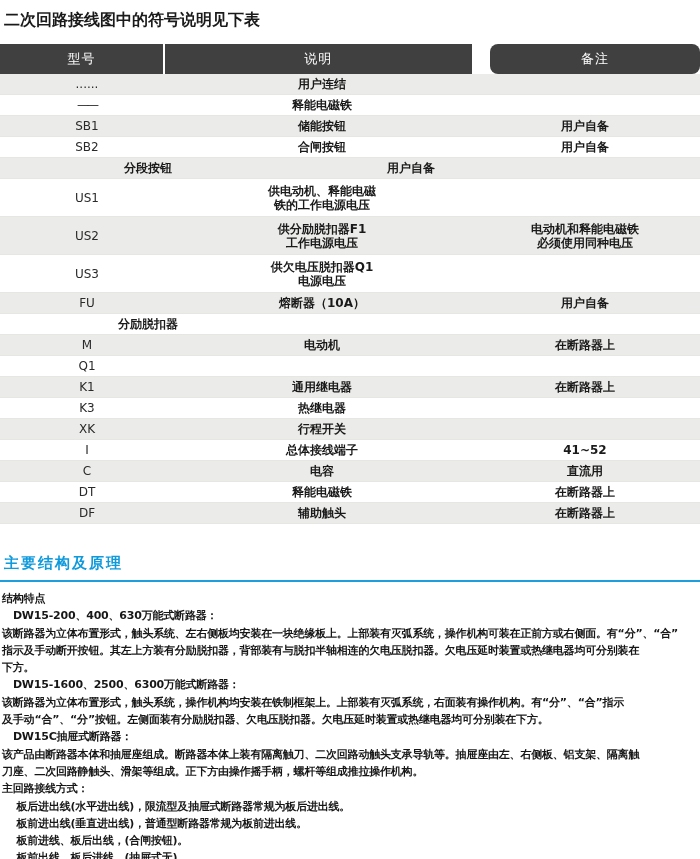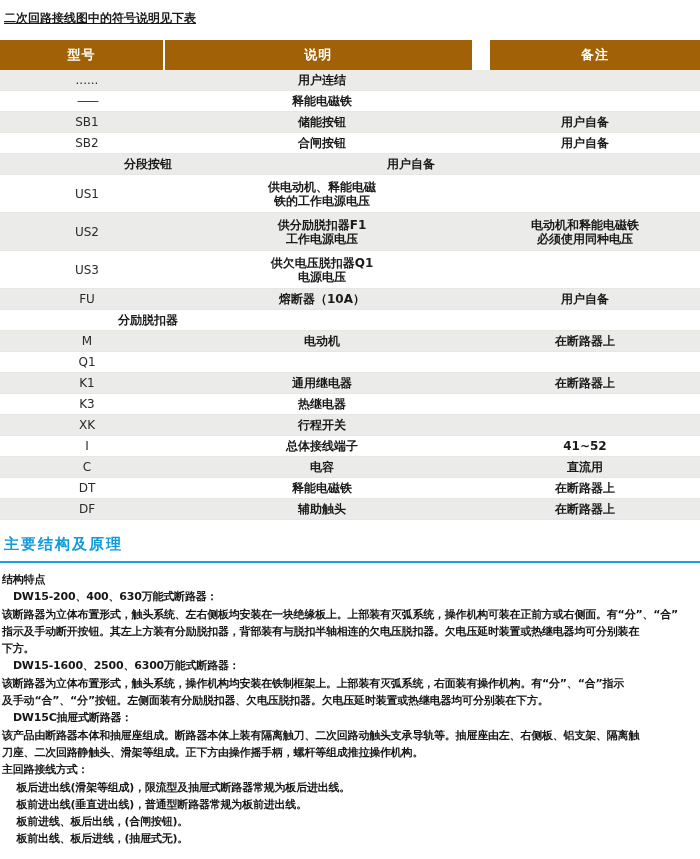--- a/index.html
+++ b/index.html
@@ -2,51 +2,51 @@
 <html><head>
 <meta charset="utf-8">
 <style>
   html,body{margin:0;padding:0;}
   body{
     width:700px;height:859px;overflow:hidden;background:#ffffff;
     font-family:"DejaVu Sans","Liberation Sans",sans-serif;
     color:#1a1a1a;
   }
   .intro{
-    margin:10px 0 0 4px;font-size:12px;font-weight:600;letter-spacing:0px;text-decoration:underline;
+    margin:10px 0 0 4px;font-size:16px;font-weight:600;letter-spacing:0px;
   }
   
   .symbol-table{margin-top:13px;width:700px;}
   .thead{display:flex;height:30px;}
   .th{
-    background:#a16207;color:#ffffff;font-size:13px;font-weight:bold;
+    background:#404040;color:#ffffff;font-size:13px;font-weight:normal;
     display:flex;align-items:center;justify-content:center;letter-spacing:1px;
   }
   .th.c1{width:172px;}
   .th.c2{width:324px;margin-left:2px;}
-  .th.c3{width:222px;margin-left:18px;}
+  .th.c3{width:222px;margin-left:18px;border-radius:8px;}
   .tbody{width:700px;}
   .row{
     display:flex;align-items:center;box-sizing:border-box;
     border-bottom:1px solid #e6e6e3;
   }
   .row.single{height:21px;}
   .row.double{height:38px;justify-content:flex-end;}
   .row.alt{background:#ebebe9;}
   .cell{
     display:flex;flex-direction:column;align-items:center;justify-content:center;
     font-size:12px;line-height:14px;text-align:center;
   }
   .cell.c1{width:174px;font-weight:400;color:#2a2a2a;}
   .cell.c2{width:296px;font-weight:600;}
   .cell.c3{width:230px;font-weight:600;}
   .dashline{letter-spacing:-2px;}
   
   .section-title{
-    margin:15px 0 0 4px;font-size:15px;font-weight:bold;color:#0f9adc;
+    margin:30px 0 0 4px;font-size:15px;font-weight:bold;color:#0f9adc;
     letter-spacing:2px;
   }
   .rule{
     margin-top:7px;height:2px;background:#1d9fde;width:700px;border:none;
   }
   
   .body-text{margin:8px 0 0 2px;}
   .bline{
     font-size:11px;line-height:17.3px;letter-spacing:-0.2px;
     white-space:pre;font-weight:700;color:#171717;
@@ -266,19 +266,19 @@
       <div class="bline">该断路器为立体布置形式，触头系统、左右侧板均安装在一块绝缘板上。上部装有灭弧系统，操作机构可装在正前方或右侧面。有“分”、“合”</div>
       <div class="bline">指示及手动断开按钮。其左上方装有分励脱扣器，背部装有与脱扣半轴相连的欠电压脱扣器。欠电压延时装置或热继电器均可分别装在</div>
       <div class="bline">下方。</div>
       <div class="bline">   DW15-1600、2500、6300万能式断路器：</div>
       <div class="bline">该断路器为立体布置形式，触头系统，操作机构均安装在铁制框架上。上部装有灭弧系统，右面装有操作机构。有“分”、“合”指示</div>
       <div class="bline">及手动“合”、“分”按钮。左侧面装有分励脱扣器、欠电压脱扣器。欠电压延时装置或热继电器均可分别装在下方。</div>
       <div class="bline">   DW15C抽屉式断路器：</div>
       <div class="bline">该产品由断路器本体和抽屉座组成。断路器本体上装有隔离触刀、二次回路动触头支承导轨等。抽屉座由左、右侧板、铝支架、隔离触</div>
       <div class="bline">刀座、二次回路静触头、滑架等组成。正下方由操作摇手柄，螺杆等组成推拉操作机构。</div>
       <div class="bline">主回路接线方式：</div>
-      <div class="bline">    板后进出线(滑架等组成)，限流型及抽屉式断路器常规为板后进出线。</div>
+      <div class="bline">    板后进出线(水平进出线)，限流型及抽屉式断路器常规为板后进出线。</div>
       <div class="bline">    板前进出线(垂直进出线)，普通型断路器常规为板前进出线。</div>
       <div class="bline">    板前进线、板后出线，(合闸按钮)。</div>
       <div class="bline">    板前出线、板后进线，(抽屉式无)。</div>
     </div>
 
 </div>
 
 </body></html>

